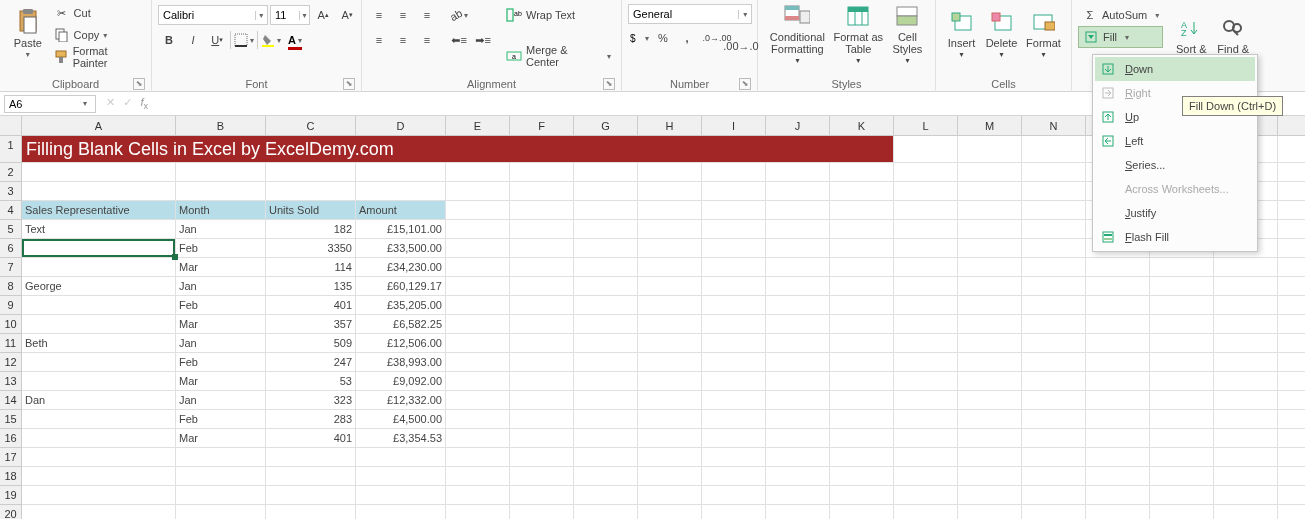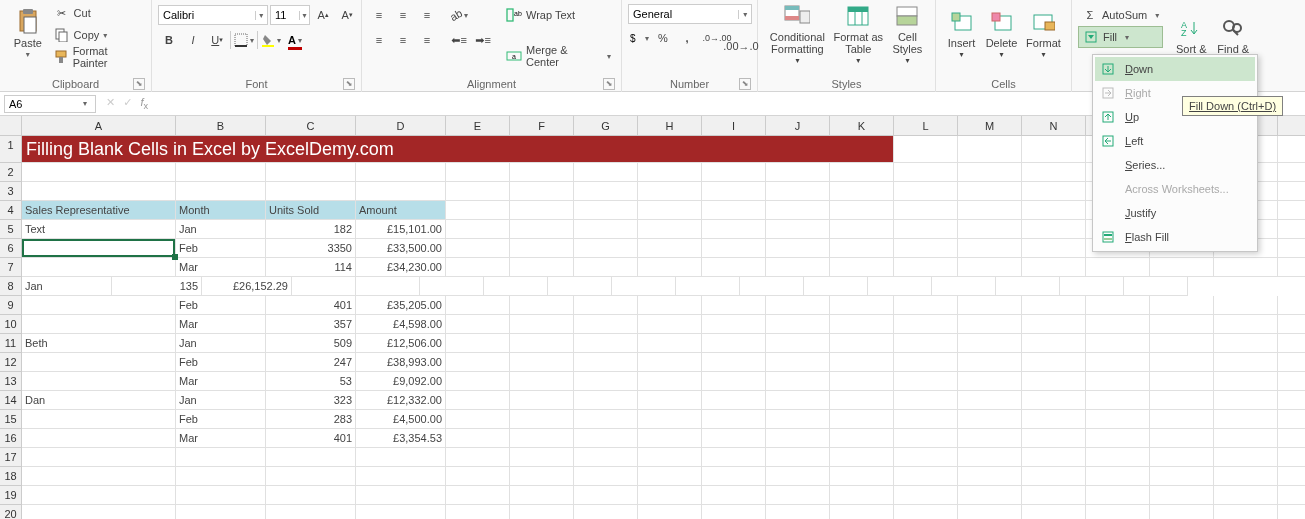--- a/index.html
+++ b/index.html
@@ -532,23 +532,24 @@
         <div class="cell" style="width: 64px;"></div>
         <div class="cell" style="width: 64px;"></div>
         <div class="cell" style="width: 64px;"></div>
         <div class="cell" style="width: 64px;"></div>
         <div class="cell" style="width: 64px;"></div>
         <div class="cell" style="width: 64px;"></div>
         <div class="cell" style="width: 64px;"></div>
         <div class="cell" style="width: 64px;"></div>
       </div>
       <div class="row">
+        <div class="cell" style="width: 154px;">George</div>
         <div class="cell" style="width: 90px;">Jan</div>
         <div class="cell" style="width: 90px; text-align: right;">135</div>
-        <div class="cell" style="width: 90px; text-align: right;">£26,152.29</div>
+        <div class="cell" style="width: 90px; text-align: right;">£60,129.17</div>
         <div class="cell" style="width: 64px;"></div>
         <div class="cell" style="width: 64px;"></div>
         <div class="cell" style="width: 64px;"></div>
         <div class="cell" style="width: 64px;"></div>
         <div class="cell" style="width: 64px;"></div>
         <div class="cell" style="width: 64px;"></div>
         <div class="cell" style="width: 64px;"></div>
         <div class="cell" style="width: 64px;"></div>
         <div class="cell" style="width: 64px;"></div>
         <div class="cell" style="width: 64px;"></div>
@@ -574,21 +575,21 @@
         <div class="cell" style="width: 64px;"></div>
         <div class="cell" style="width: 64px;"></div>
         <div class="cell" style="width: 64px;"></div>
         <div class="cell" style="width: 64px;"></div>
         <div class="cell" style="width: 64px;"></div>
       </div>
       <div class="row">
         <div class="cell" style="width: 154px;"></div>
         <div class="cell" style="width: 90px;">Mar</div>
         <div class="cell" style="width: 90px; text-align: right;">357</div>
-        <div class="cell" style="width: 90px; text-align: right;">£4,598.00</div>
+        <div class="cell" style="width: 90px; text-align: right;">£6,582.25</div>
         <div class="cell" style="width: 64px;"></div>
         <div class="cell" style="width: 64px;"></div>
         <div class="cell" style="width: 64px;"></div>
         <div class="cell" style="width: 64px;"></div>
         <div class="cell" style="width: 64px;"></div>
         <div class="cell" style="width: 64px;"></div>
         <div class="cell" style="width: 64px;"></div>
         <div class="cell" style="width: 64px;"></div>
         <div class="cell" style="width: 64px;"></div>
         <div class="cell" style="width: 64px;"></div>
@@ -856,13 +857,13 @@
         <svg width="14" height="14">
           <rect x="2" y="2" width="10" height="10" fill="none" stroke="#2a7"></rect>
           <rect x="3" y="4" width="8" height="2" fill="#2a7"></rect>
           <rect x="3" y="8" width="8" height="2" fill="#9c9"></rect>
         </svg>
       </div>
       <span><u>F</u>lash Fill</span>
     </div>
 </div>
 
-<div class="tooltip" style="left:1182px; top:96px;text-decoration:underline;"><span>Fill Down (Ctrl+D)</span></div>
+<div class="tooltip" style="left:1182px; top:96px;"><span>Fill Down (Ctrl+D)</span></div>
 
 </body></html>

